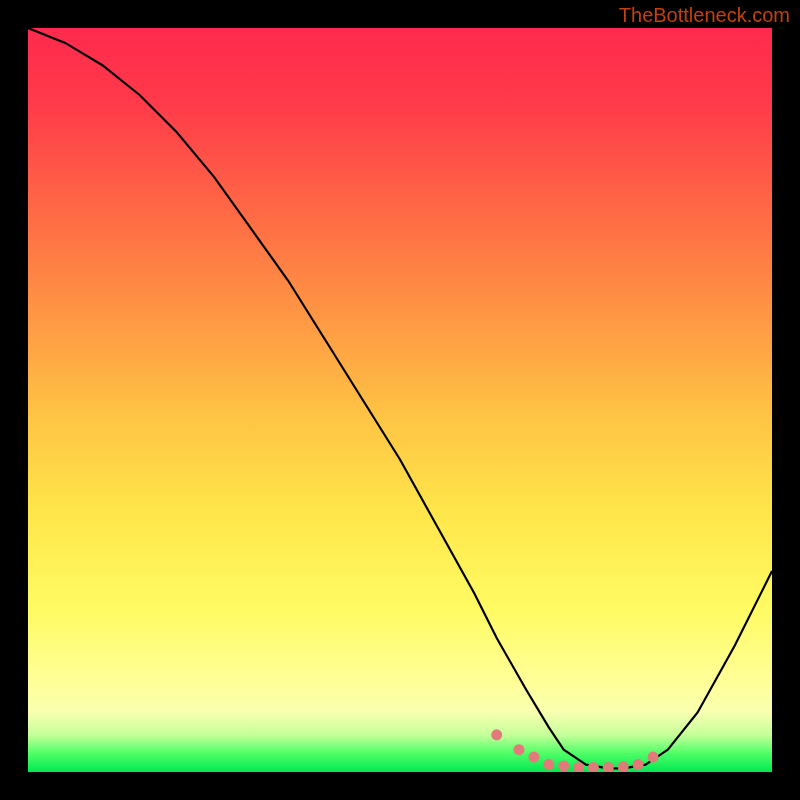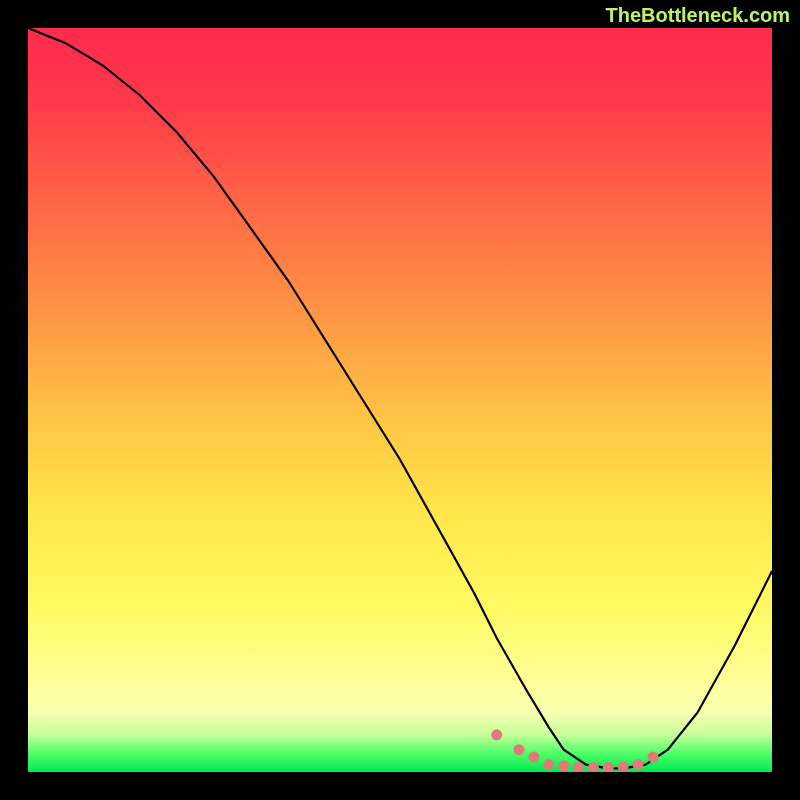--- a/index.html
+++ b/index.html
@@ -8,23 +8,23 @@
     width: 800px;
     height: 800px;
     background: #000;
     position: relative;
     font-family: Arial, sans-serif;
   }
   .watermark {
     position: absolute;
     top: 4px;
     right: 10px;
-    color: #bef264;
+    color: #c2410c;
     font-size: 20px;
-    font-weight: bold;
+    font-weight: normal;
     z-index: 10;
   }
   .plot-area {
     position: absolute;
     left: 28px;
     top: 28px;
     width: 744px;
     height: 744px;
     overflow: hidden;
   }

